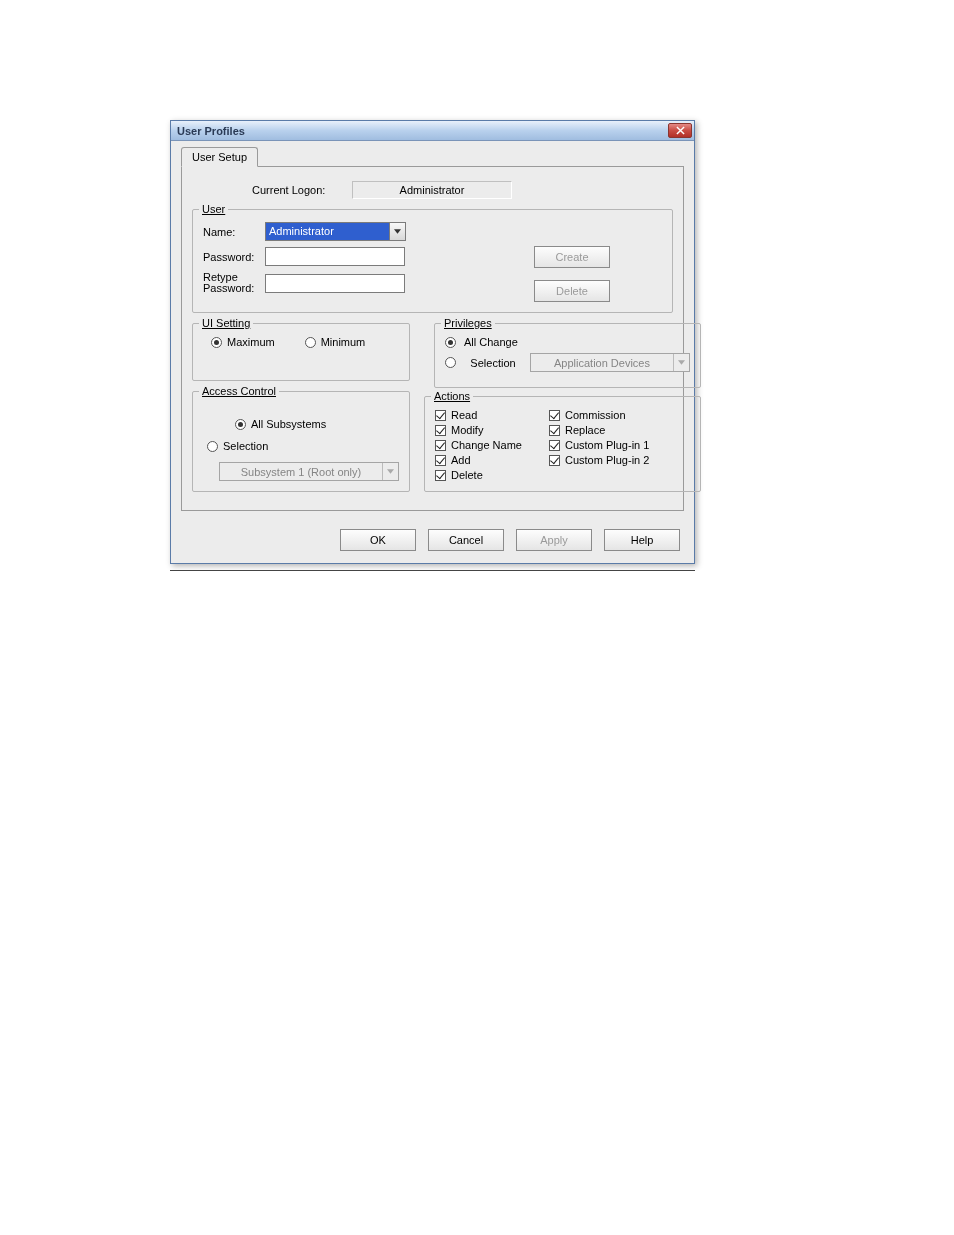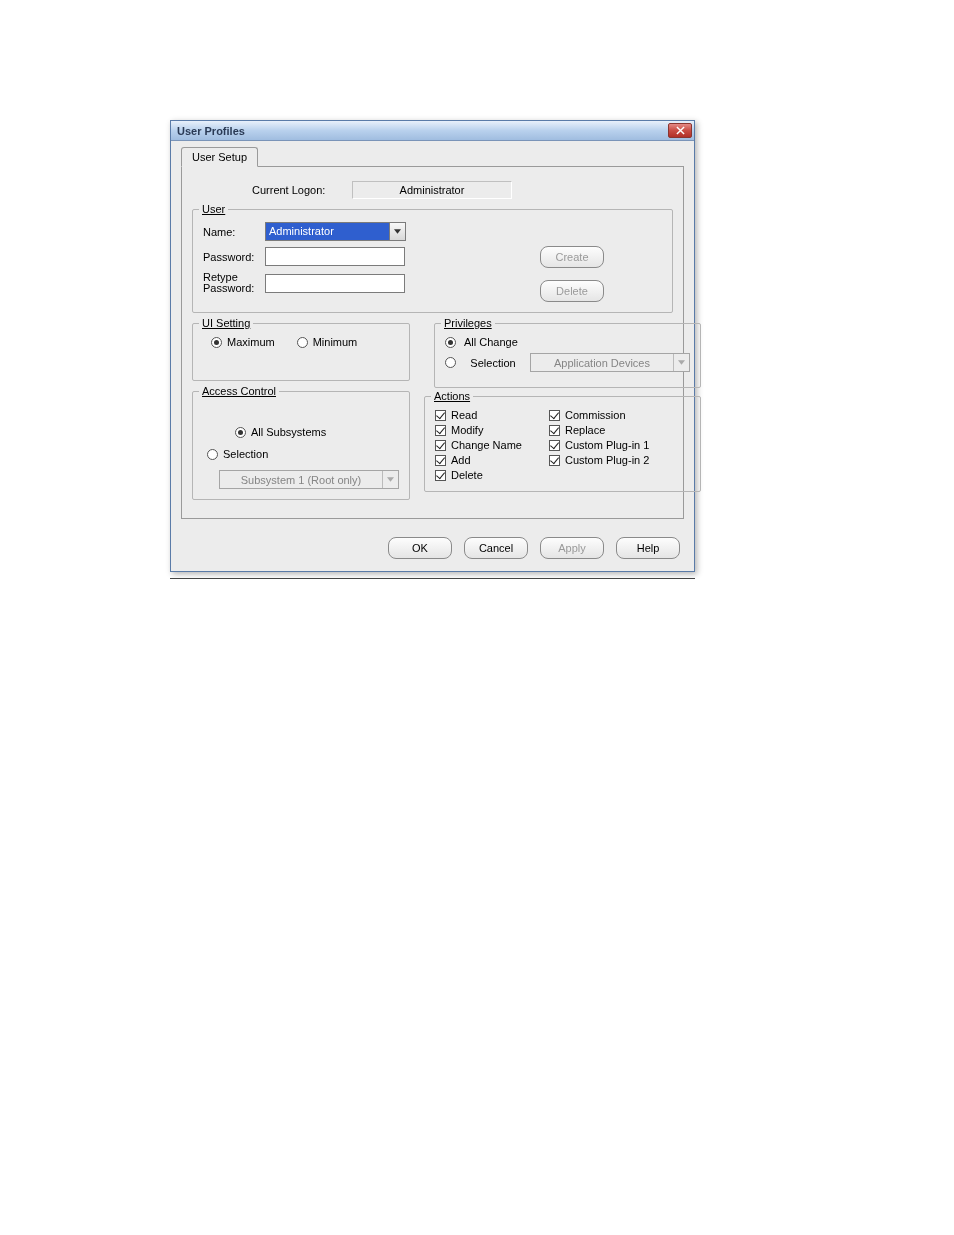--- a/index.html
+++ b/index.html
@@ -151,25 +151,25 @@
     }
     .combo .dd svg { width: 7px; height: 5px; }
     .text-input {
       width: 140px;
       height: 19px;
       border: 1px solid #7b7b7b;
       background: #fff;
       padding: 0 3px;
     }
     .btn {
-      width: 64px;
+      width: 76px;
       height: 22px;
       border: 1px solid #8a8a8a;
       background: linear-gradient(to bottom, #fdfdfd, #e5e5e5);
-      border-radius: 8px;
+      border-radius: 0;
       font-size: 11px;
       font-family: inherit;
       cursor: pointer;
       color: #000;
     }
     .btn[disabled] {
       color: #9a9a9a;
       cursor: default;
     }
     .user-right-btns {
@@ -319,36 +319,36 @@
             <button class="btn" disabled="">Create</button>
             <button class="btn" disabled="">Delete</button>
           </div>
         </div>
 
         <div class="cols">
           <div class="col-left">
 
             <div class="groupbox" style="height:58px;">
               <span class="legend">UI Setting</span>
-              <div style="display:flex; gap:22px; padding-left:8px;">
+              <div style="display:flex; gap:30px; padding-left:8px;">
                 <div class="radio-row">
                   <span class="radio checked"></span>
                   <span>Maximum</span>
                 </div>
                 <div class="radio-row">
                   <span class="radio"></span>
                   <span>Minimum</span>
                 </div>
               </div>
             </div>
 
             <div class="groupbox">
               <span class="legend">Access Control</span>
               <div style="padding-left:4px;">
-                <div class="radio-row" style="margin-bottom:10px; margin-top:22px;padding-left:28px;">
+                <div class="radio-row" style="margin-bottom:10px; margin-top:14px;padding-left:28px;">
                   <span class="radio checked"></span>
                   <span>All Subsystems</span>
                 </div>
                 <div class="radio-row" style="margin-bottom:10px;">
                   <span class="radio"></span>
                   <span>Selection</span>
                 </div>
                 <div class="disabled-combo" style="width:180px; margin-left:12px;">
                   <span class="val">Subsystem 1 (Root only)</span>
                   <div class="dd">

